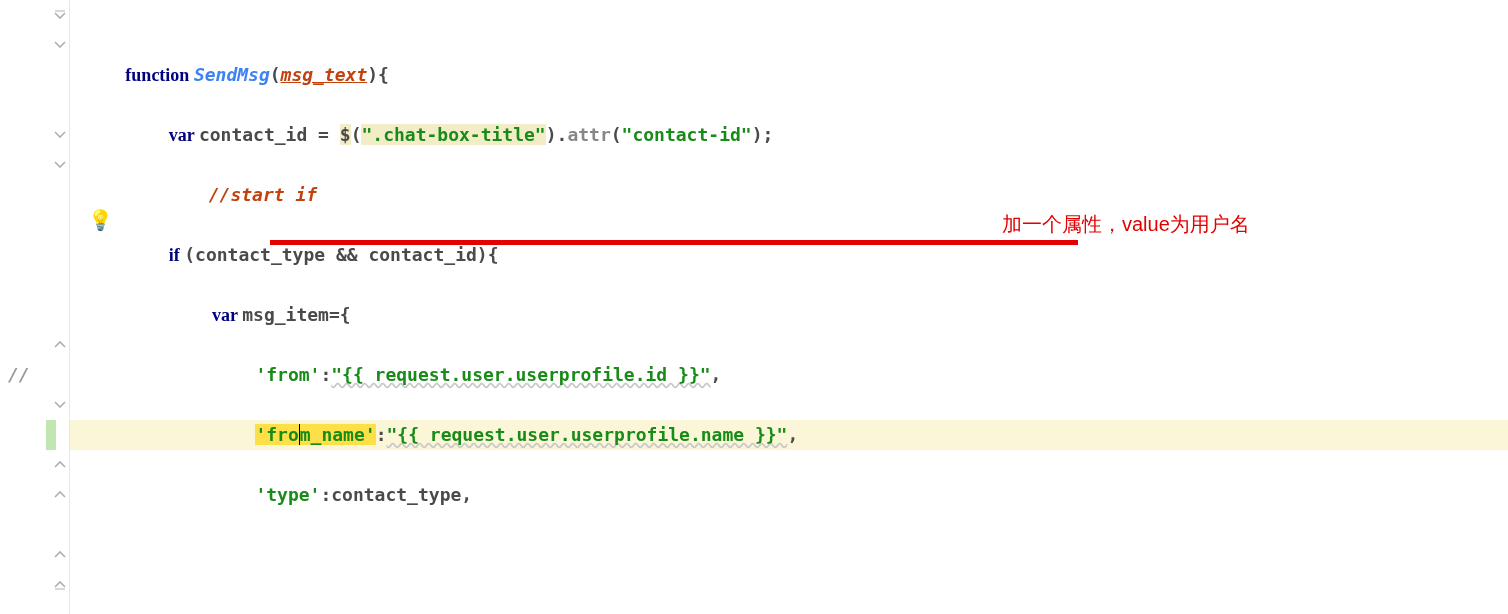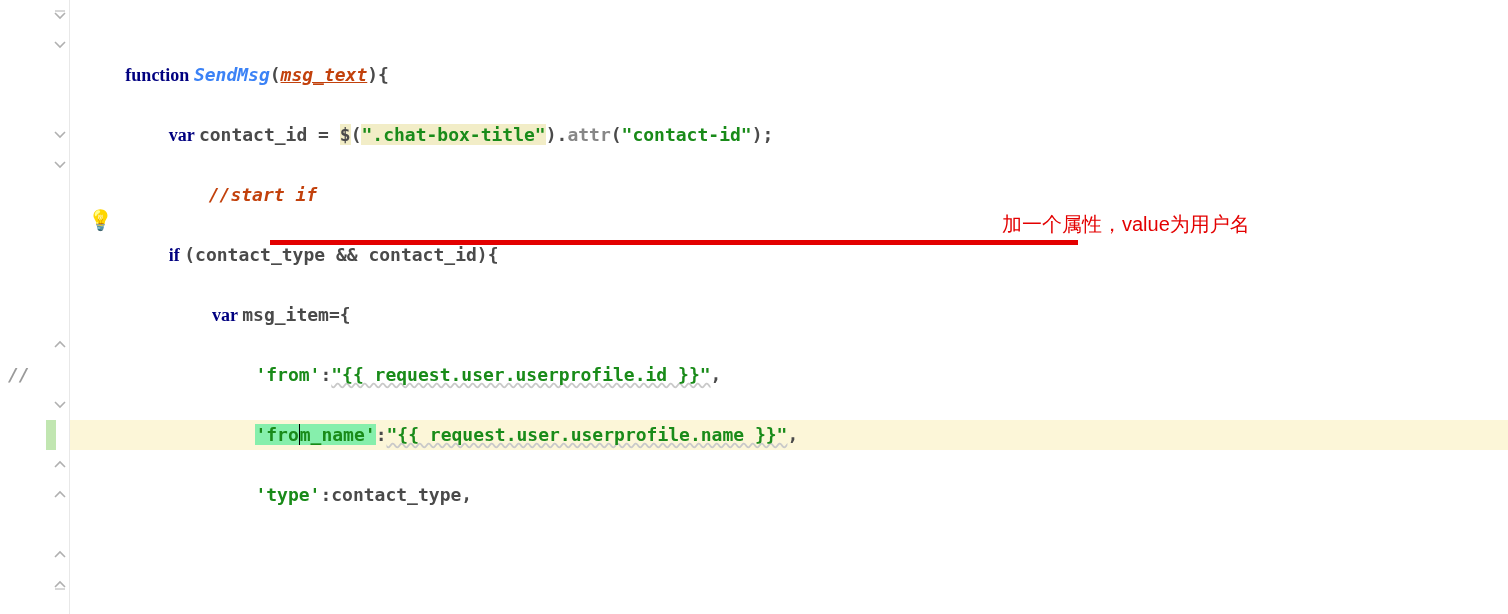--- a/index.html
+++ b/index.html
@@ -73,21 +73,21 @@
   .kw    { color: #000080; font-weight: 700; font-family: Liberation Serif, serif; }
   .fname { color: #3b82f6; font-style: italic; }
   .param { color: #c2410c; text-decoration: underline; font-style: italic; }
   .ident { color: #4a4a4a; }
   .op    { color: #4a4a4a; }
   .dollar{ color: #4a4a4a; background: #f2edc7; }
   .str   { color: #198b19; font-weight: 700; }
   .strbg { color: #198b19; background: #f2edc7; font-weight: 700; }
   .method{ color: #878787; }
   .cmt   { color: #c2410c; font-style: italic; margin-left: 40px; }
-  .sel   { background: #86efac; color: #198b19; font-weight: 700; }
+  .sel   { background: #fde047; color: #198b19; font-weight: 700; }
   .wavy  { text-decoration: underline wavy #c9c9c9; text-decoration-skip-ink: none; }
   .annotation {
     position: absolute;
     color: #e30000;
     font-family: "PingFang SC","Microsoft YaHei",sans-serif;
     font-size: 20px;
     font-weight: 400;
     white-space: nowrap;
   }
   .red-underline {

